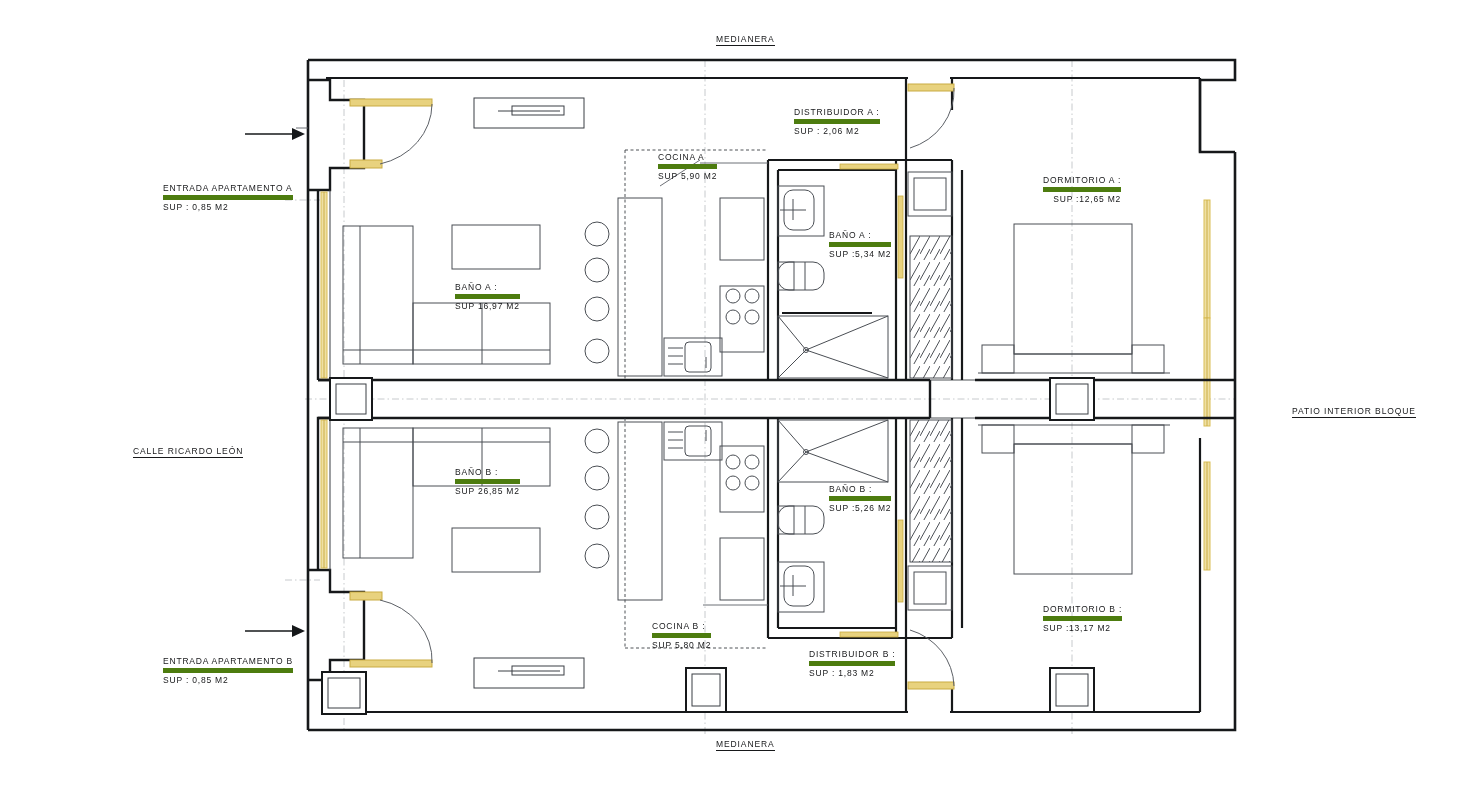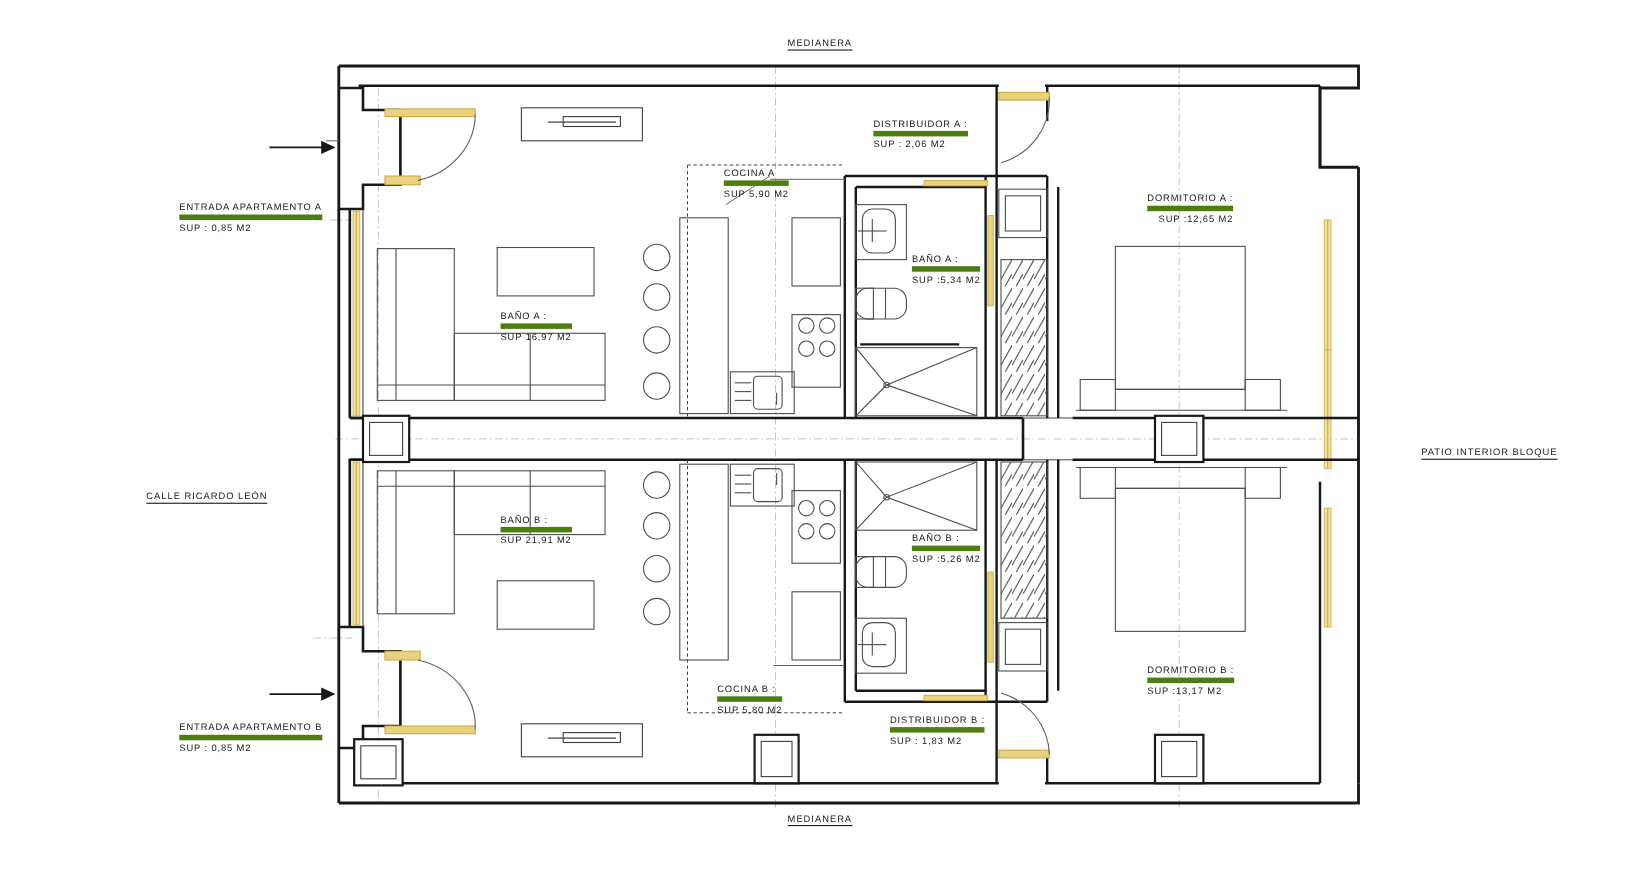--- a/index.html
+++ b/index.html
@@ -395,21 +395,21 @@
 <div class="lbl" style="left:829px;top:229px;">
   <span class="t1">BAÑO A :</span>
   <span class="t2">SUP :5,34 M2</span>
 </div>
 <div class="lbl" style="left:1043px;top:174px;text-align:right;">
   <span class="t1">DORMITORIO  A :</span>
   <span class="t2">SUP :12,65 M2</span>
 </div>
 <div class="lbl" style="left:455px;top:466px;">
   <span class="t1">BAÑO B :</span>
-  <span class="t2">SUP   21,91 M2</span>
+  <span class="t2">SUP   26,85 M2</span>
 </div>
 <div class="lbl" style="left:652px;top:620px;">
   <span class="t1">COCINA B :</span>
   <span class="t2">SUP   5,80 M2</span>
 </div>
 <div class="lbl" style="left:791px;top:648px;margin-left:18px;">
   <span class="t1">DISTRIBUIDOR   B :</span>
   <span class="t2">SUP : 1,83 M2</span>
 </div>
 <div class="lbl" style="left:829px;top:483px;">

